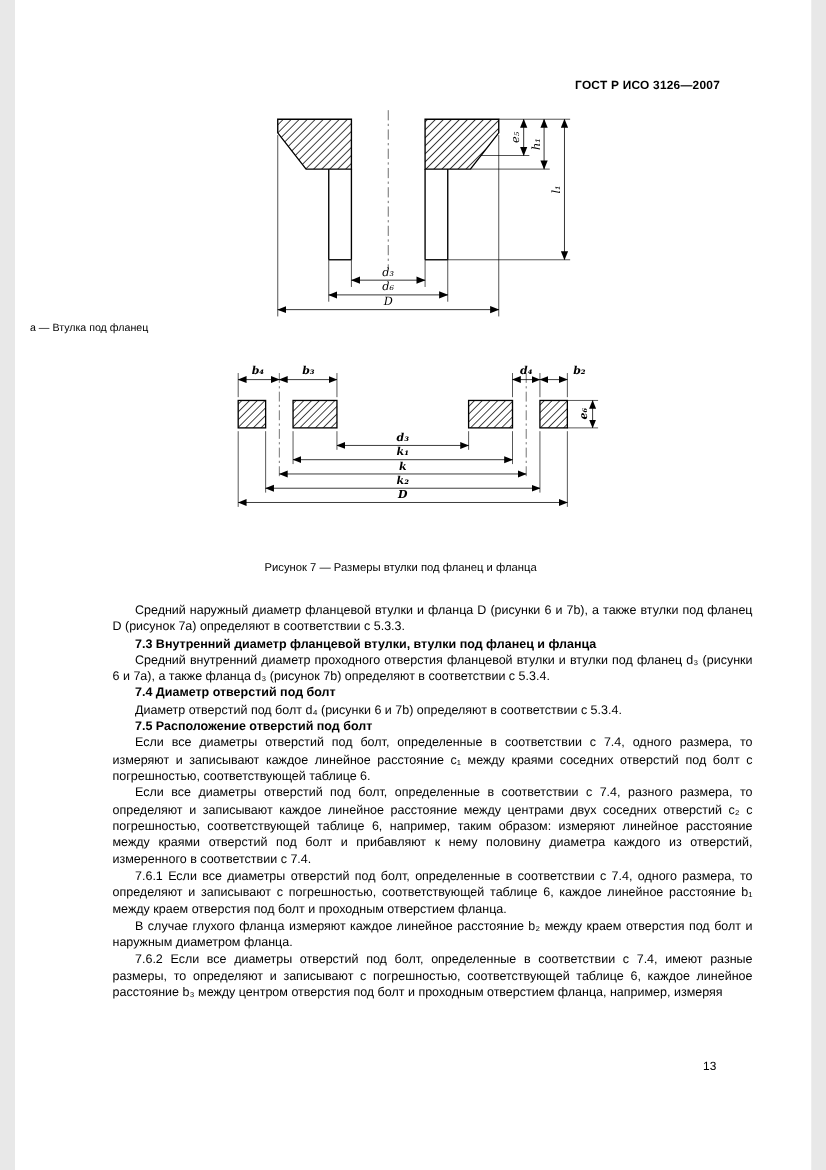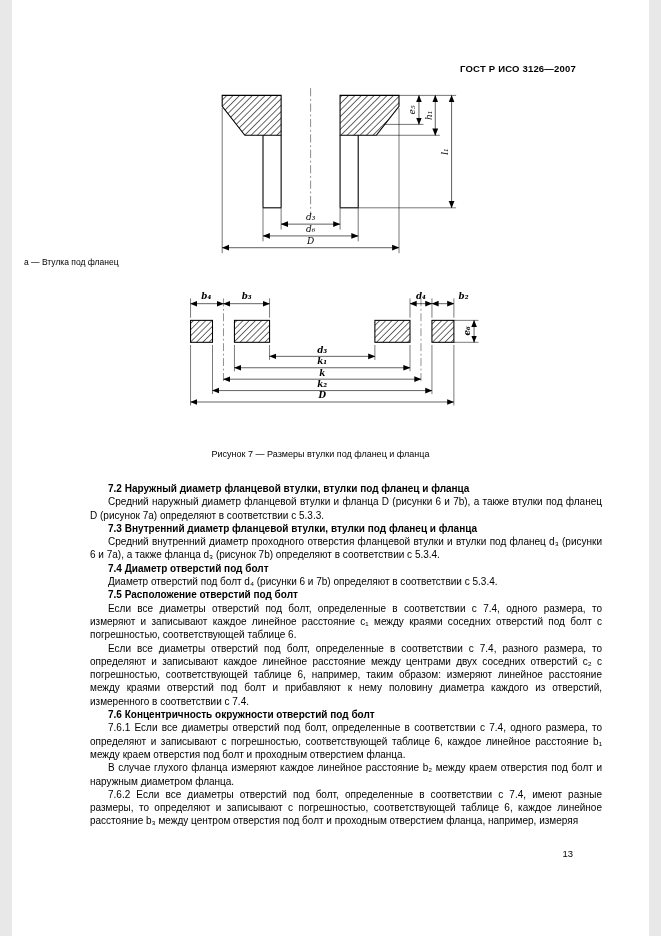--- a/index.html
+++ b/index.html
@@ -162,30 +162,28 @@
       <text class="dimtext" x="170" y="131" text-anchor="middle">k₂</text>
       <text class="dimtext" x="170" y="144" text-anchor="middle">D</text>
       <text class="dimtext" x="338" y="67" text-anchor="middle" transform="rotate(-90 338 67)">e₆</text>
     </svg>
   </div>
 
 
   <div class="fig-caption">Рисунок 7 — Размеры втулки под фланец и фланца</div>
 
   <div class="body-text">
-    <p class="h">7.2 Наружный диаметр фланцевой втулки, втулки под фланец и фланца</p>
     <p>Средний наружный диаметр фланцевой втулки и фланца D (рисунки 6 и 7b), а также втулки под фланец D (рисунок 7a) определяют в соответствии с 5.3.3.</p>
     <p class="h">7.3 Внутренний диаметр фланцевой втулки, втулки под фланец и фланца</p>
     <p>Средний внутренний диаметр проходного отверстия фланцевой втулки и втулки под фланец d₃ (рисунки 6 и 7a), а также фланца d₃ (рисунок 7b) определяют в соответствии с 5.3.4.</p>
     <p class="h">7.4 Диаметр отверстий под болт</p>
     <p>Диаметр отверстий под болт d₄ (рисунки 6 и 7b) определяют в соответствии с 5.3.4.</p>
     <p class="h">7.5 Расположение отверстий под болт</p>
     <p>Если все диаметры отверстий под болт, определенные в соответствии с 7.4, одного размера, то измеряют и записывают каждое линейное расстояние c₁ между краями соседних отверстий под болт с погрешностью, соответствующей таблице 6.</p>
     <p>Если все диаметры отверстий под болт, определенные в соответствии с 7.4, разного размера, то определяют и записывают каждое линейное расстояние между центрами двух соседних отверстий c₂ с погрешностью, соответствующей таблице 6, например, таким образом: измеряют линейное расстояние между краями отверстий под болт и прибавляют к нему половину диаметра каждого из отверстий, измеренного в соответствии с 7.4.</p>
-    <p class="h">7.6 Концентричность окружности отверстий под болт</p>
     <p>7.6.1 Если все диаметры отверстий под болт, определенные в соответствии с 7.4, одного размера, то определяют и записывают с погрешностью, соответствующей таблице 6, каждое линейное расстояние b₁ между краем отверстия под болт и проходным отверстием фланца.</p>
     <p>В случае глухого фланца измеряют каждое линейное расстояние b₂ между краем отверстия под болт и наружным диаметром фланца.</p>
     <p>7.6.2 Если все диаметры отверстий под болт, определенные в соответствии с 7.4, имеют разные размеры, то определяют и записывают с погрешностью, соответствующей таблице 6, каждое линейное расстояние b₃ между центром отверстия под болт и проходным отверстием фланца, например, измеряя</p>
   </div>
 
   <div class="page-num">13</div>
 
 </div>
 
 </body></html>

